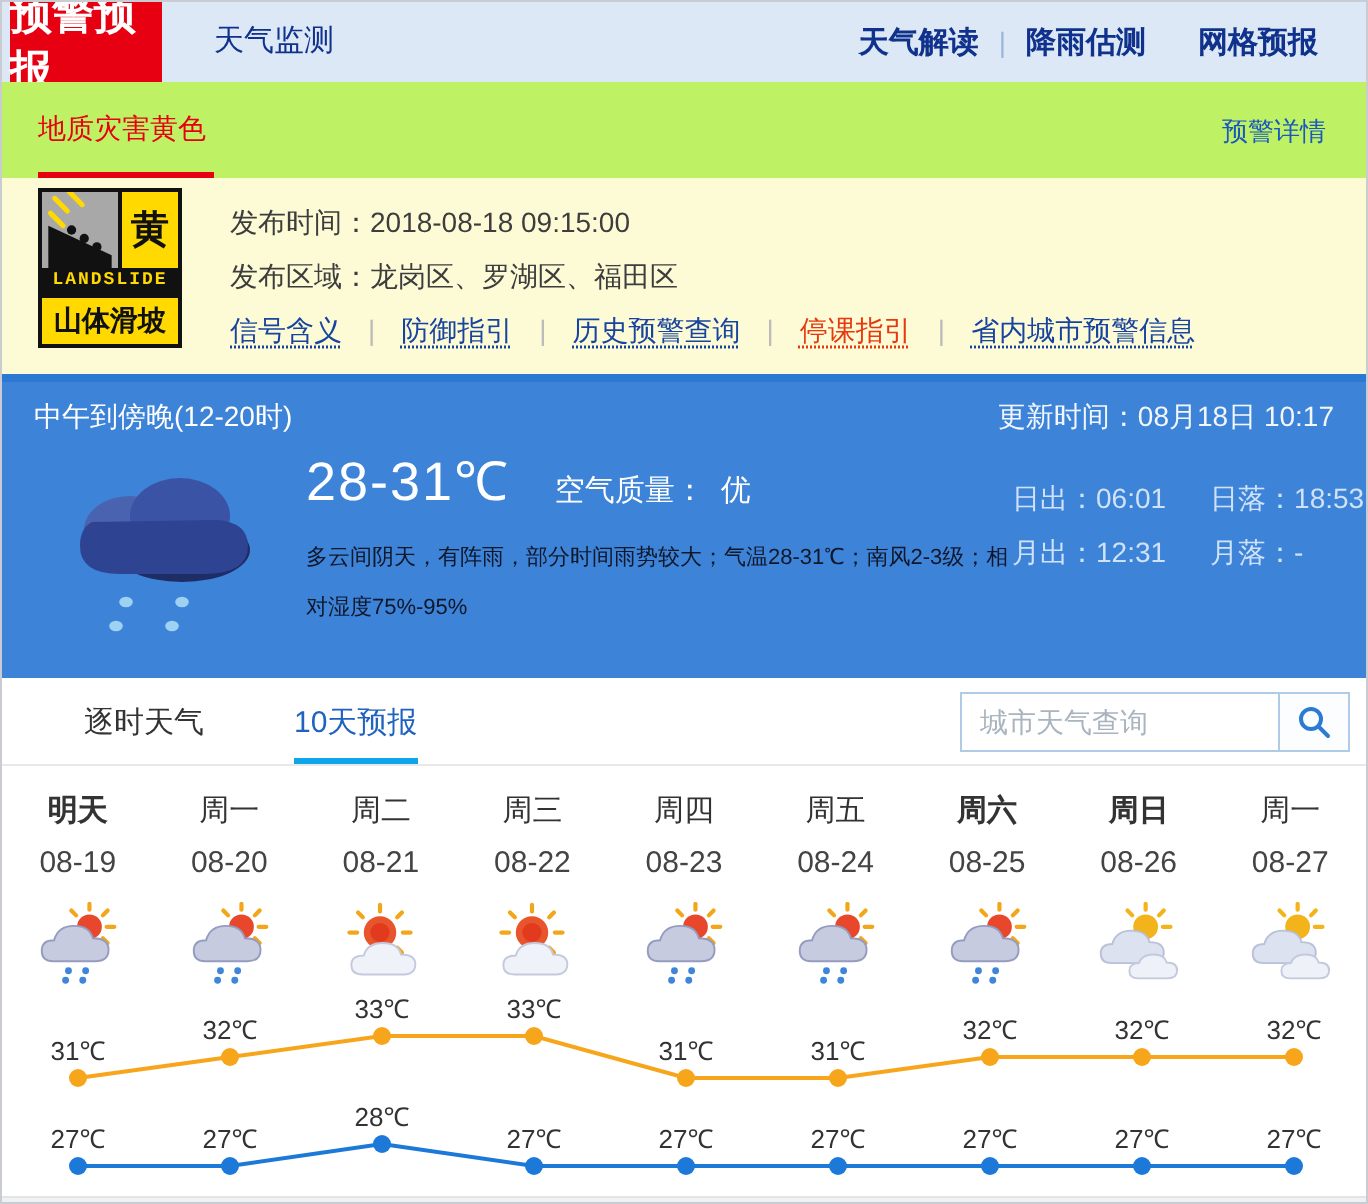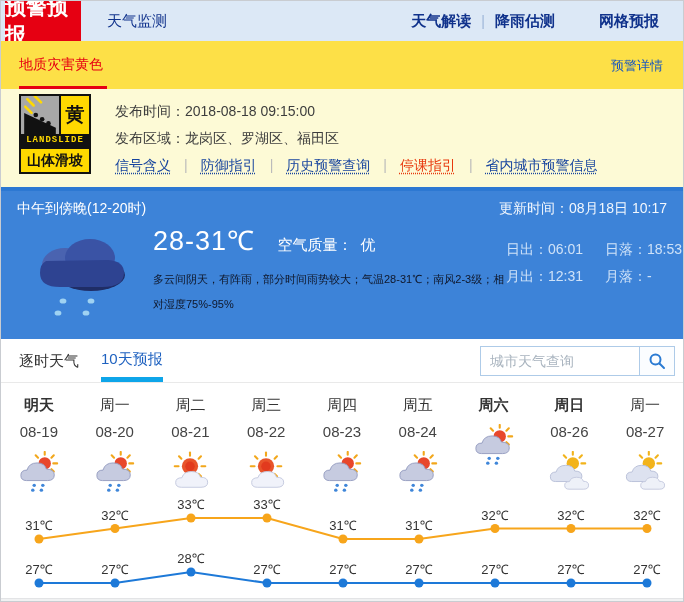--- a/index.html
+++ b/index.html
@@ -9,24 +9,24 @@
 
   
   .topnav { height:40px; background:#dce8f6; display:flex; align-items:stretch; flex:none; }
   .topnav .tab-red { background:#e60012; color:#fff; font-weight:bold; font-size:21px;
                      width:76px; margin-left:4px; display:flex; align-items:center; justify-content:center; cursor:pointer; }
   .topnav .tab-plain { color:#10328c; font-weight:normal; font-size:15px; line-height:40px;
                        padding:0 26px; cursor:pointer; }
   .topnav-links { margin-left:auto; display:flex; align-items:center; padding-right:24px; }
   .topnav-links a { color:#10328c; font-weight:bold; font-size:15px; text-decoration:none; cursor:pointer; }
   .topnav-links .sep { color:#9db6d8; margin:0 10px; font-size:14px; }
-  .topnav-links .gap { margin-left:44px; }
-
-  
-  .alertbar { height:48px; background:#fde047; position:relative; flex:none;font-family:Liberation Serif, serif; }
+  .topnav-links .gap { margin-left:26px; }
+
+  
+  .alertbar { height:48px; background:#bef264; position:relative; flex:none;font-family:Liberation Serif, serif; }
   .alert-title { position:absolute; left:18px; top:15px; color:#e60012; font-size:14px; cursor:pointer; }
   .alert-underline { position:absolute; left:18px; bottom:0; width:88px; height:3px; background:#e60012; }
   .alert-detail { position:absolute; right:20px; top:16px; color:#1a58bf; font-size:13px; text-decoration:none; cursor:pointer; }
 
   
   .alert-content { height:98px; background:#fdfad6; display:flex; padding-left:18px; flex:none; }
   .ls-icon { width:72px; height:80px; margin-top:5px; background:#ffd900; border:2px solid #111;
              display:flex; flex-direction:column; flex:none; }
   .ls-top { display:flex; height:38px; }
   .ls-graphic { width:40px; border-right:2px solid #111; background:#a8a8a8; }
@@ -55,22 +55,22 @@
   .cur-air .val { margin-left:8px; }
   .cur-desc { margin-top:9px; width:352px; font-size:11px; line-height:25px; color:#0f172a; }
   .cur-astro { position:absolute; left:505px; top:50px; display:grid;
                grid-template-columns:auto auto; column-gap:22px; row-gap:9px;
                font-size:14px; color:#cfe2f8; white-space:nowrap; }
 
   
   .panel { flex:1; background:#fff; display:flex; flex-direction:column; }
   .panel-tabs { height:44px; border-bottom:1px solid #e9e9e9; position:relative; display:flex;
                 align-items:flex-end; padding-left:18px; flex:none; }
-  .ptab { font-size:15px; color:#333; padding-bottom:11px; margin-right:22px; cursor:pointer; }
-  .ptab.active { color:#1f62c0; border-bottom:5px solid #0ea5e9; padding-bottom:8px; }
+  .ptab { font-size:15px; color:#333; padding-bottom:11px; margin-right:22px; cursor:pointer;margin-left:23px; }
+  .ptab.active { color:#1f62c0; border-bottom:3px solid #0ea5e9; padding-bottom:8px; }
   .search-box { position:absolute; right:8px; top:7px; display:flex; height:30px; }
   .search-box input { width:160px; height:30px; border:1px solid #aecbe8; padding:0 9px;
                       font-size:14px; color:#6d28d9; outline:none; font-family:"Liberation Sans", sans-serif; }
   .search-box input::placeholder { color:#a9b4bf; }
   .search-btn { width:36px; height:30px; border:1px solid #aecbe8; margin-left:-1px; background:#fbfdff;
                 display:flex; align-items:center; justify-content:center; cursor:pointer; }
 
   .days-row { display:grid; grid-template-columns:repeat(9, 1fr); text-align:center; padding-top:13px; flex:none; }
   .day-name { font-size:15px; color:#333; height:23px; }
   .day-bold .day-name { font-weight:bold; }
@@ -286,20 +286,21 @@
         <div class="day-name">周五</div>
         <div class="day-date">08-24</div>
         <div class="day-icon">
             <svg class="wicon" viewBox="0 0 44 44">
               <use href="#icon-shower"></use>
             </svg>
           </div>
       </div>
       <div class="day-col day-bold">
         <div class="day-name">周六</div>
+        <div class="day-date">08-25</div>
         <div class="day-icon">
             <svg class="wicon" viewBox="0 0 44 44">
               <use href="#icon-shower"></use>
             </svg>
           </div>
       </div>
       <div class="day-col day-bold">
         <div class="day-name">周日</div>
         <div class="day-date">08-26</div>
         <div class="day-icon">

